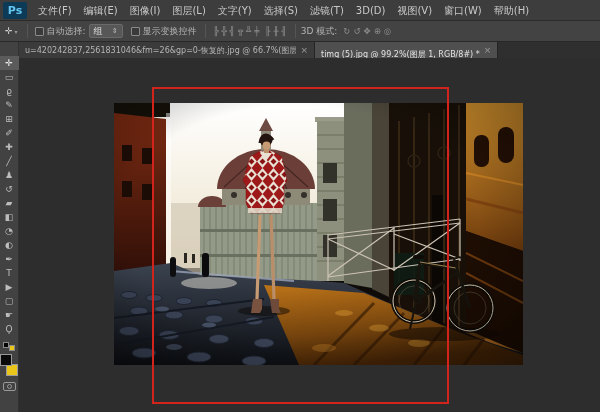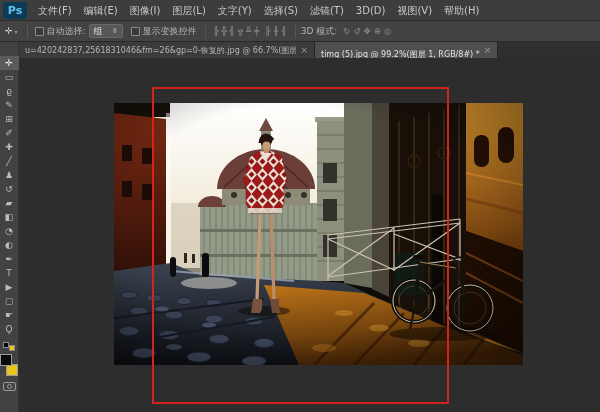--- a/index.html
+++ b/index.html
@@ -90,20 +90,21 @@
     <div class="menu-items">
         <div class="menu-item">文件(F)</div>
         <div class="menu-item">编辑(E)</div>
         <div class="menu-item">图像(I)</div>
         <div class="menu-item">图层(L)</div>
         <div class="menu-item">文字(Y)</div>
         <div class="menu-item">选择(S)</div>
         <div class="menu-item">滤镜(T)</div>
         <div class="menu-item">3D(D)</div>
         <div class="menu-item">视图(V)</div>
+        <div class="menu-item">窗口(W)</div>
         <div class="menu-item">帮助(H)</div>
       </div>
   </div>
 
   <div class="optionsbar">
     <span class="tool-preset">
       <span>✛</span>
       <span class="caret">▾</span>
     </span>
     <span class="sep"></span>

